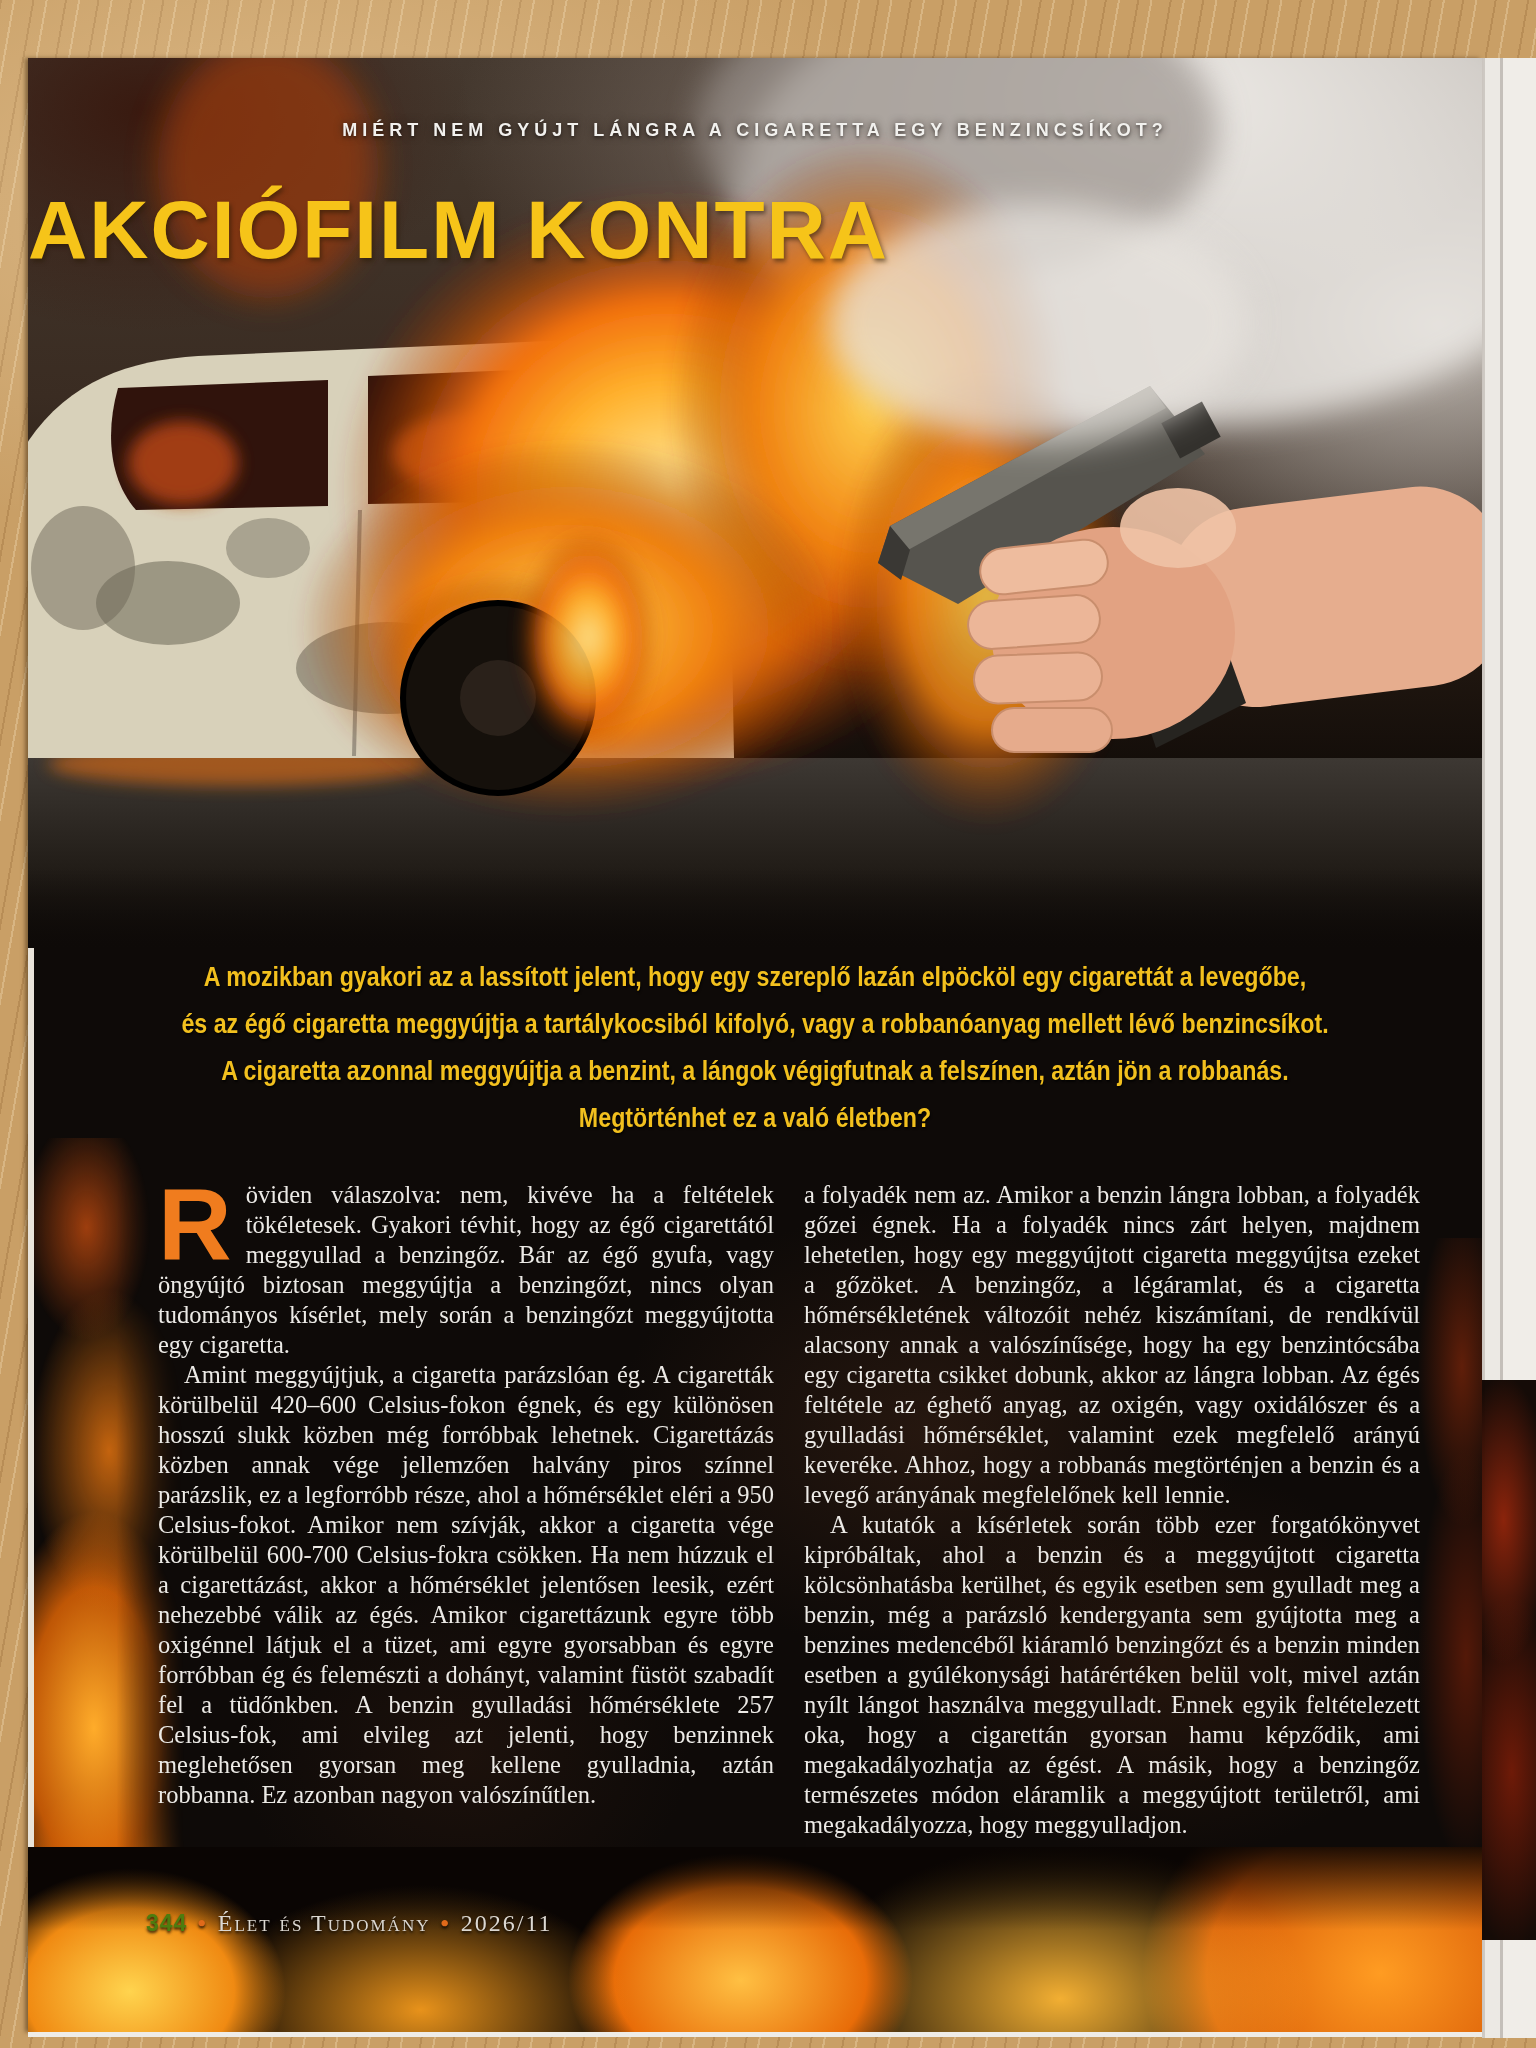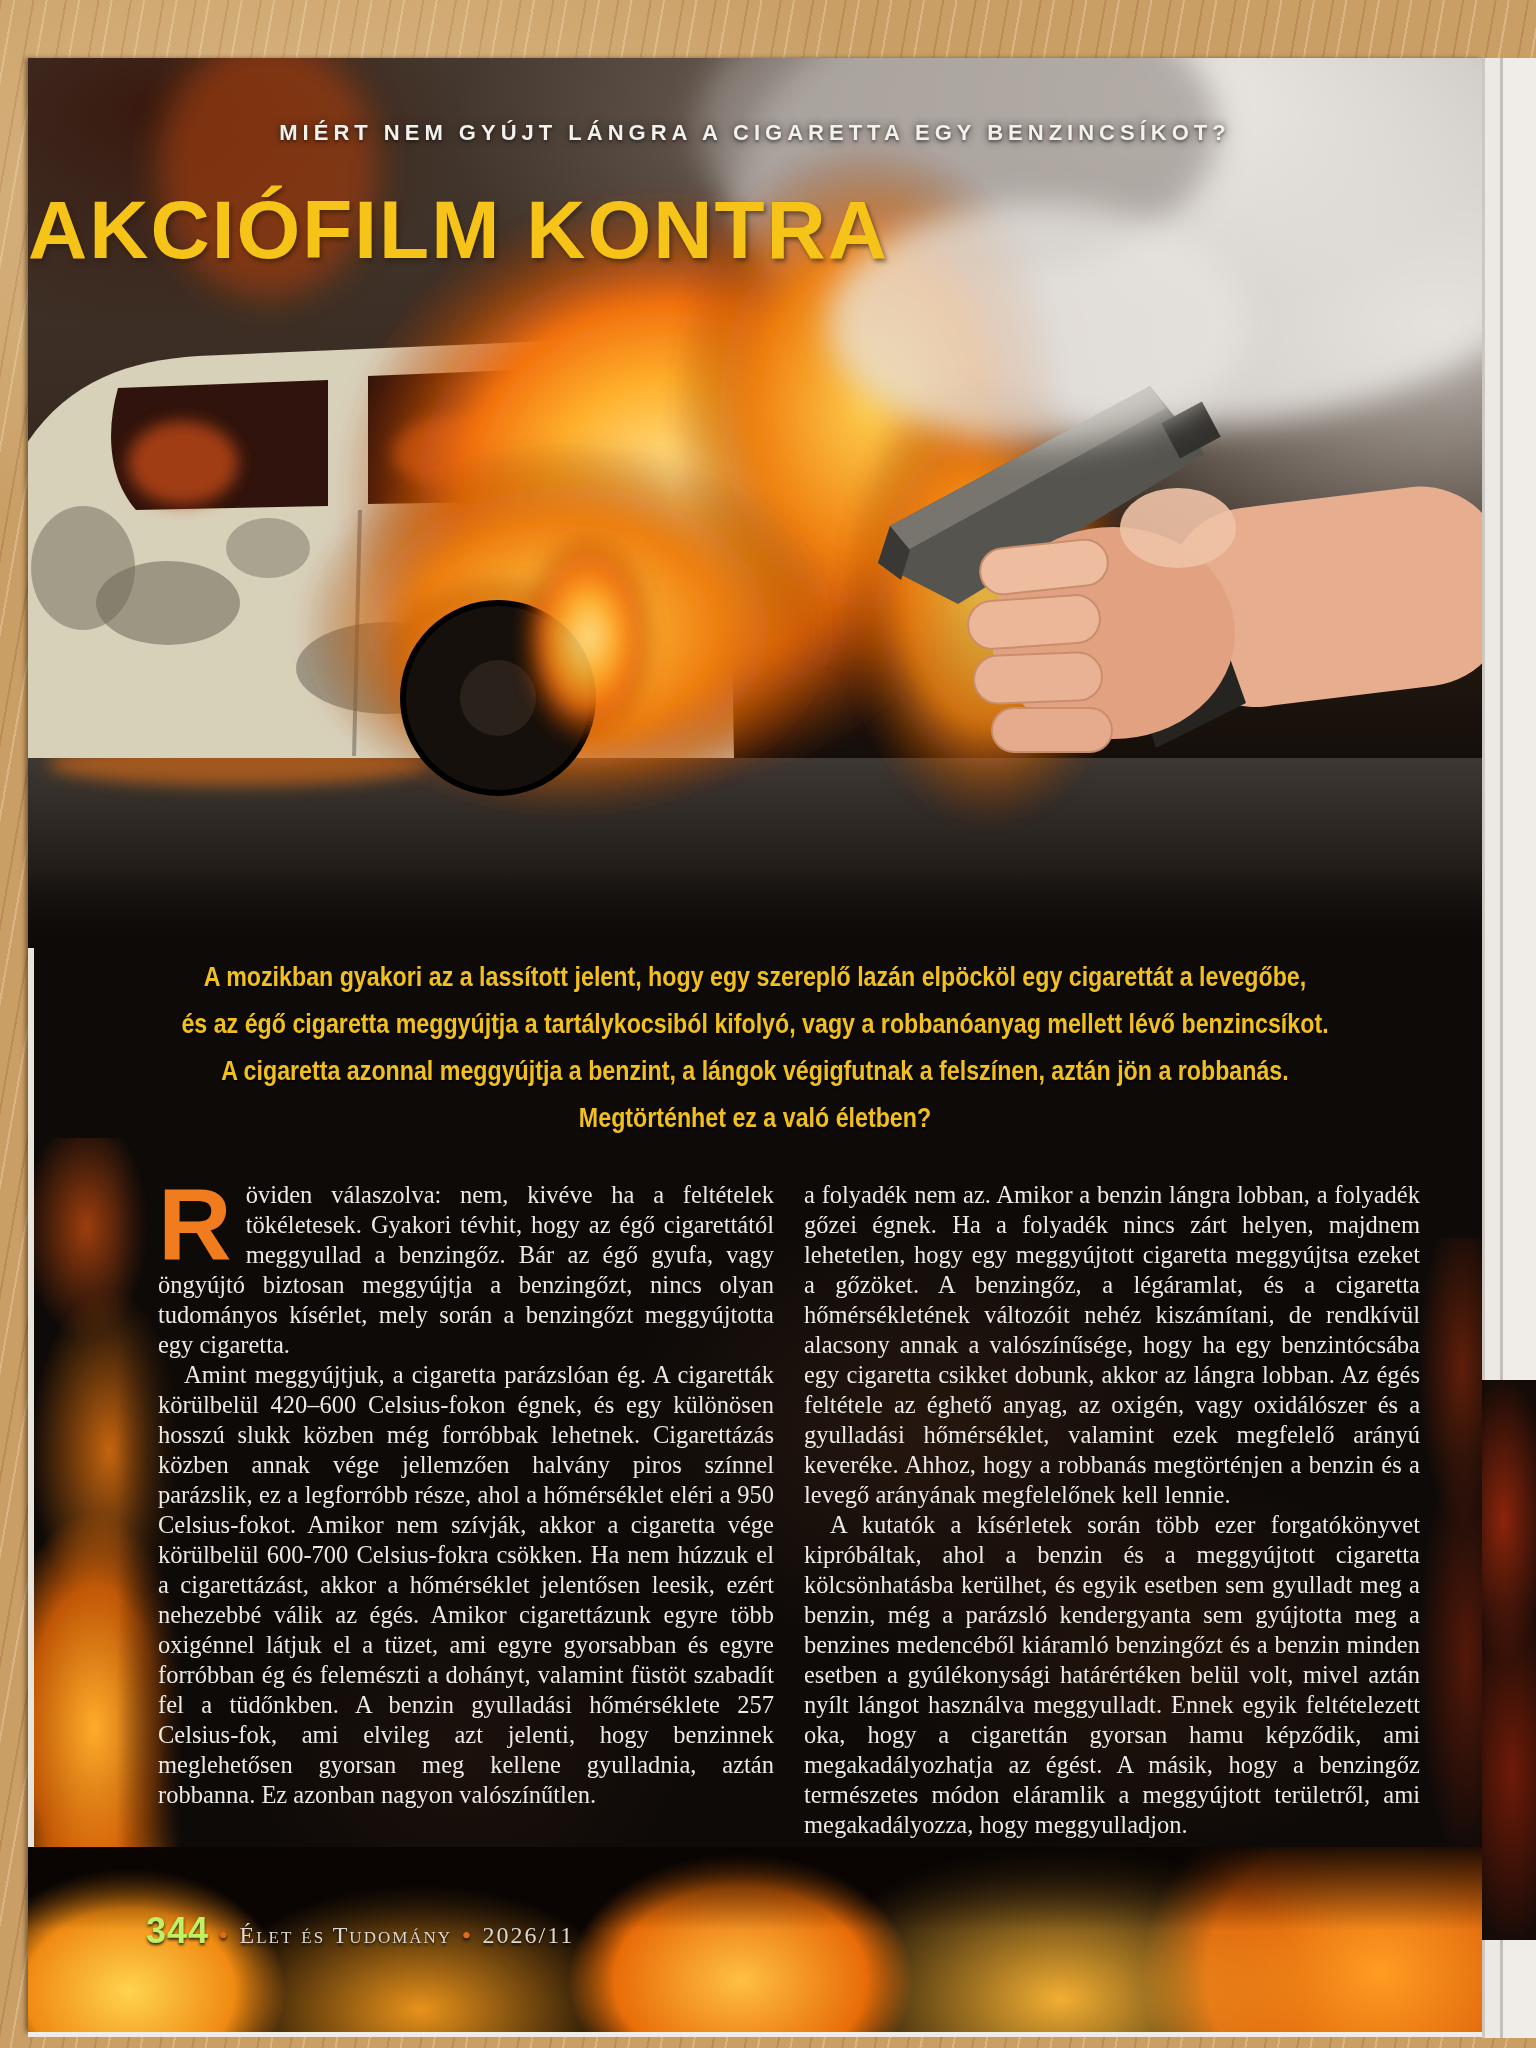--- a/index.html
+++ b/index.html
@@ -41,21 +41,21 @@
       radial-gradient(ellipse 520px 340px at 55% 8%, rgba(128,116,108,.7), transparent 72%),
       radial-gradient(ellipse 430px 290px at 8% 6%, rgba(56,24,14,.95), transparent 76%),
       linear-gradient(to bottom,#45392f 0%,#3a2c22 38%,#261b13 62%,#130d09 80%,#0d0806 100%);
   }
   .hero::after{content:"";position:absolute;left:0;right:0;bottom:0;height:80px;
     background:linear-gradient(to bottom,transparent,#0e0a08);}
   .hero svg{position:absolute;inset:0;}
   
   .kicker{
     position:absolute;top:62px;left:0;width:100%;text-align:center;z-index:5;
-    color:#f2f1ee;font-weight:bold;font-size:22px;letter-spacing:5px;
+    color:#f2f1ee;font-weight:bold;font-size:18px;letter-spacing:5px;
     text-shadow:0 0 8px rgba(40,30,25,.8),0 2px 3px rgba(0,0,0,.4);
   }
   .title{
     position:absolute;top:120px;left:0;width:100%;z-index:5;
     color:#f6c419;font-weight:bold;font-size:82px;line-height:104px;letter-spacing:2px;
     text-shadow:2px 3px 4px rgba(40,25,5,.55);
   }
   
   .lead{
     position:absolute;top:896px;left:0;width:100%;z-index:5;
@@ -111,21 +111,21 @@
   .dropcap{
     float:left;color:#f07c1e;font-family:"Liberation Sans",sans-serif;font-weight:bold;
     font-size:102px;line-height:78px;padding:6px 14px 0 0;
   }
   
   .footer{
     position:absolute;left:118px;top:1852px;z-index:6;
     color:#dcd8d2;font-family:"Liberation Serif",serif;font-size:24px;letter-spacing:2px;
     text-shadow:0 2px 3px rgba(0,0,0,.8);
   }
-  .footer .pagenum{color:#bef264;font-weight:bold;font-size:36px;font-family:"Liberation Sans",sans-serif;letter-spacing:1px;text-align:center;}
+  .footer .pagenum{color:#4d7c0f;font-weight:bold;font-size:23px;font-family:"Liberation Sans",sans-serif;letter-spacing:1px;text-align:center;}
   .footer .sep{color:#e06a1a;font-weight:bold;padding:0 10px;}
   .footer .mag{font-variant:small-caps;margin-top:8px;}
   .footer .issue{font-family:Liberation Serif, serif;}
 </style>
 </head>
 <body>
 
 <div class="underpages">
   <div class="curl"></div>
 </div>

